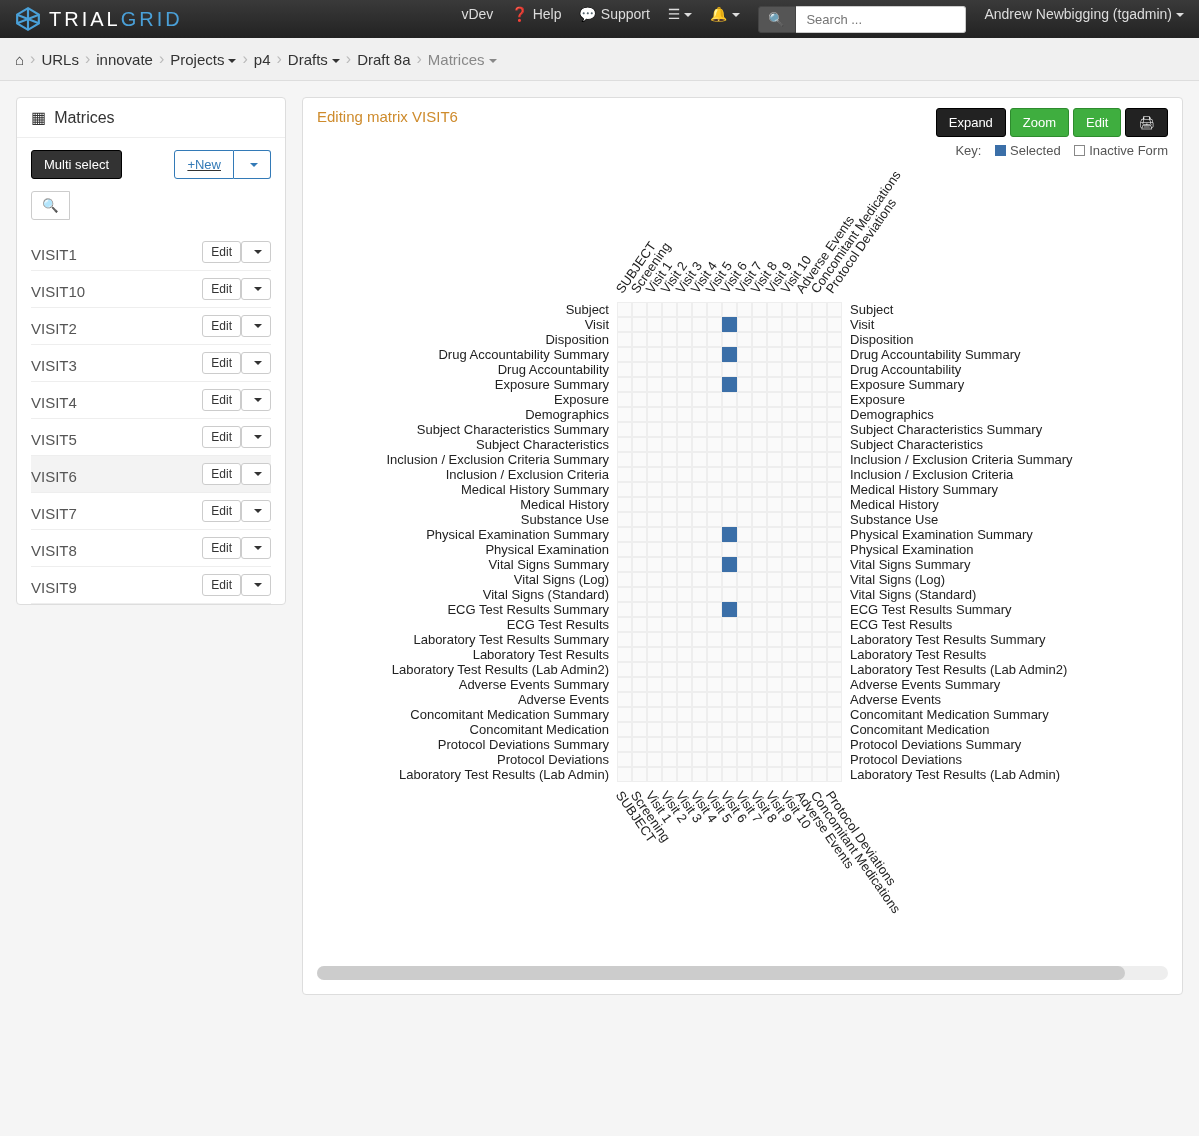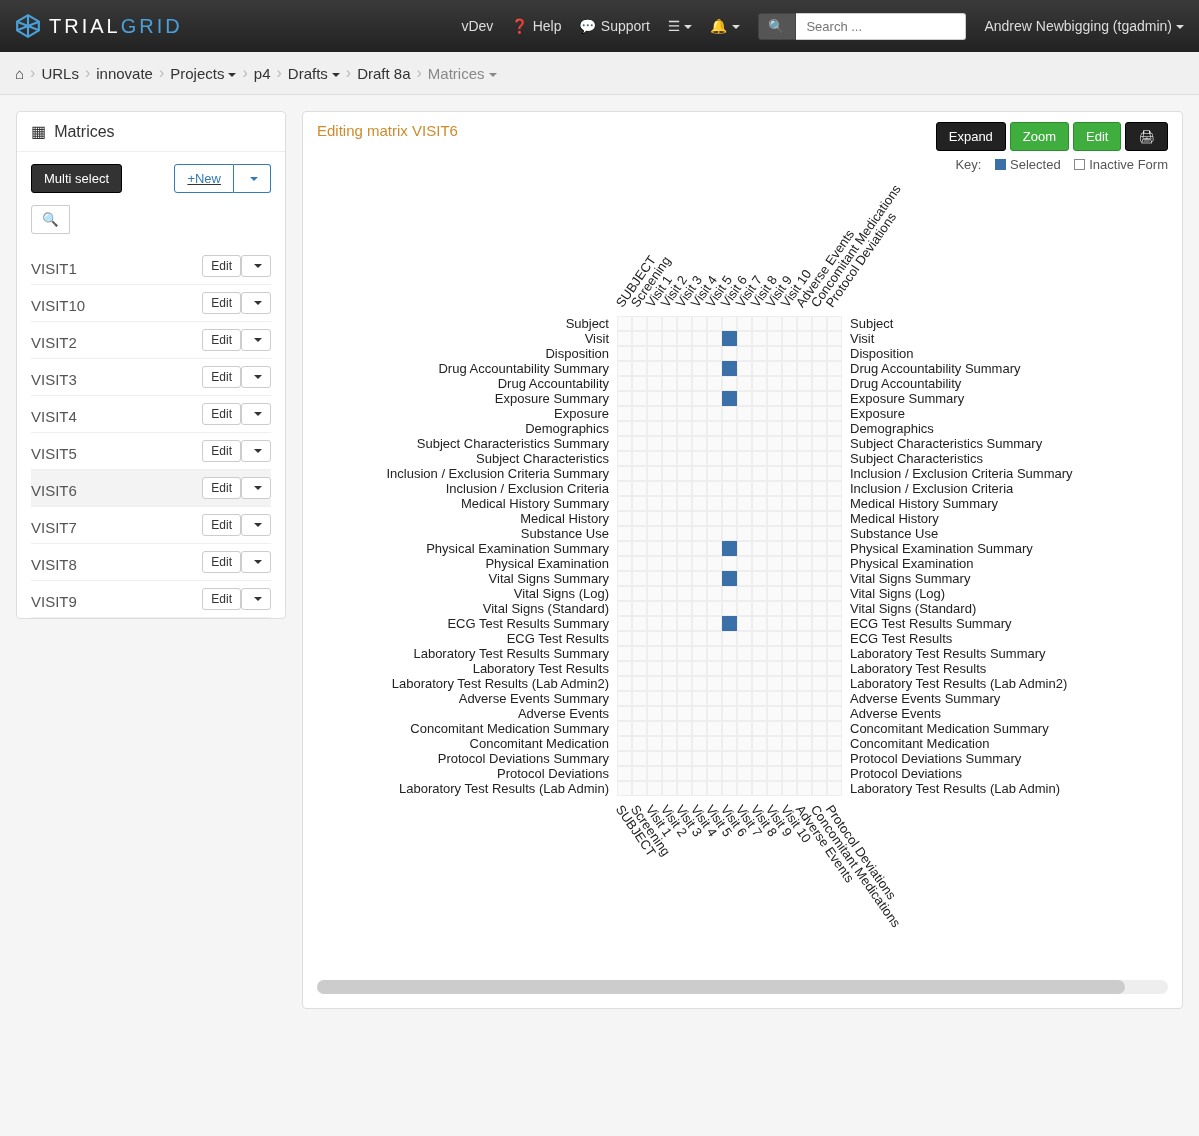--- a/index.html
+++ b/index.html
@@ -1,22 +1,22 @@
 <!DOCTYPE html>
 <html><head>
 <meta charset="utf-8">
 <style>
 * { box-sizing: border-box; margin: 0; padding: 0; }
 body { font-family: "Helvetica Neue", Helvetica, Arial, sans-serif; font-size: 14px; color: #333; background: #f5f5f5; width: 1199px; }
-.navbar { background: #2b2b2b; background: linear-gradient(#3a3a3a,#222); height: 52px; display: flex; align-items: center; padding: 0 15px; color: #ddd; }
+.navbar { background: #2b2b2b; background: linear-gradient(#3a3a3a,#222); height: 38px; display: flex; align-items: center; padding: 0 15px; color: #ddd; }
 .logo { font-size: 20px; letter-spacing: 3px; font-weight: 300; display: flex; align-items: center; gap: 8px; }
 .logo svg { width: 26px; height: 26px; }
 .logo .trial { color: #fff; }
 .logo .grid { color: #4aa0d8; }
-.nav-right { margin-left: auto; display: flex; align-items: center; gap: 18px; }
+.nav-right { margin-left: auto; display: flex; gap: 18px; }
 .nav-item { color: #ddd; cursor: pointer; font-size: 14px; }
 .search-wrap { display: flex; align-items: stretch; }
 .search-btn { background: #555; border: 1px solid #444; color: #ddd; padding: 5px 10px; border-radius: 3px 0 0 3px; }
 .search-input { width: 170px; padding: 5px 10px; border: 1px solid #ccc; border-left: none; border-radius: 0 3px 3px 0; font-size: 13px; }
 .breadcrumb { background: #f0f0f0; border-bottom: 1px solid #ddd; padding: 12px 15px; display: flex; align-items: center; gap: 6px; font-size: 15px; }
 .breadcrumb .sep { color: #bbb; font-size: 16px; }
 .breadcrumb a { color: #333; text-decoration: none; cursor: pointer; }
 .breadcrumb .current { color: #888; }
 .main { display: flex; gap: 16px; padding: 16px; align-items: flex-start; }
 .panel { background: #fff; border: 1px solid #ddd; border-radius: 4px; }

